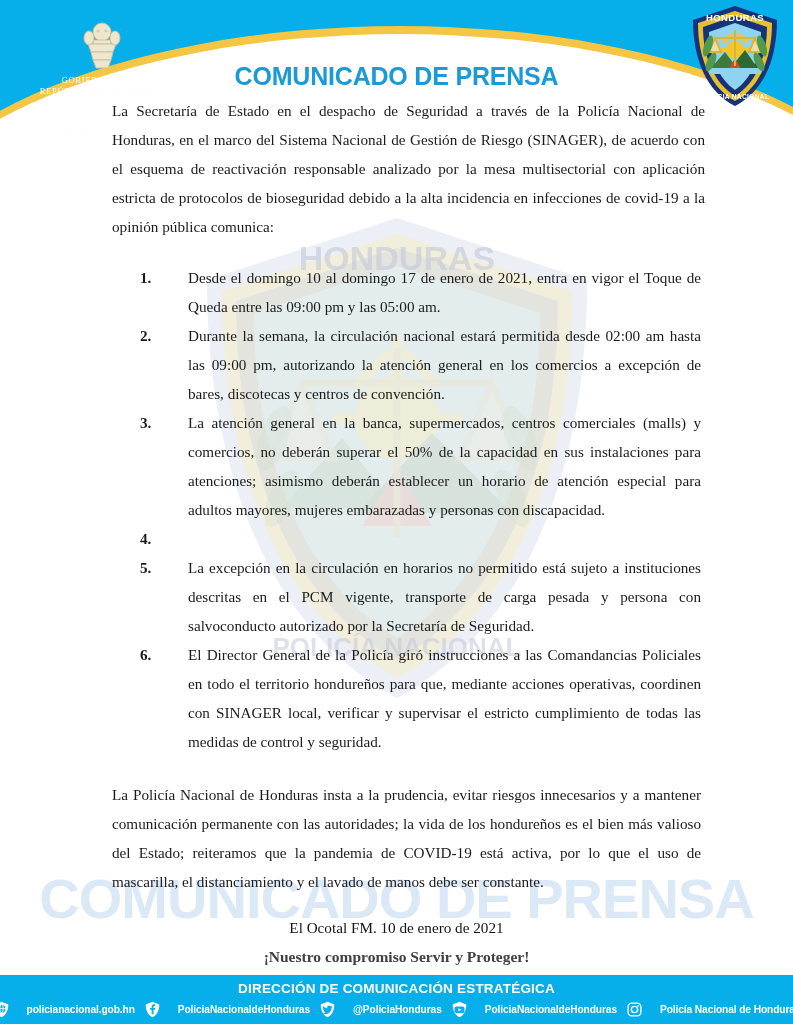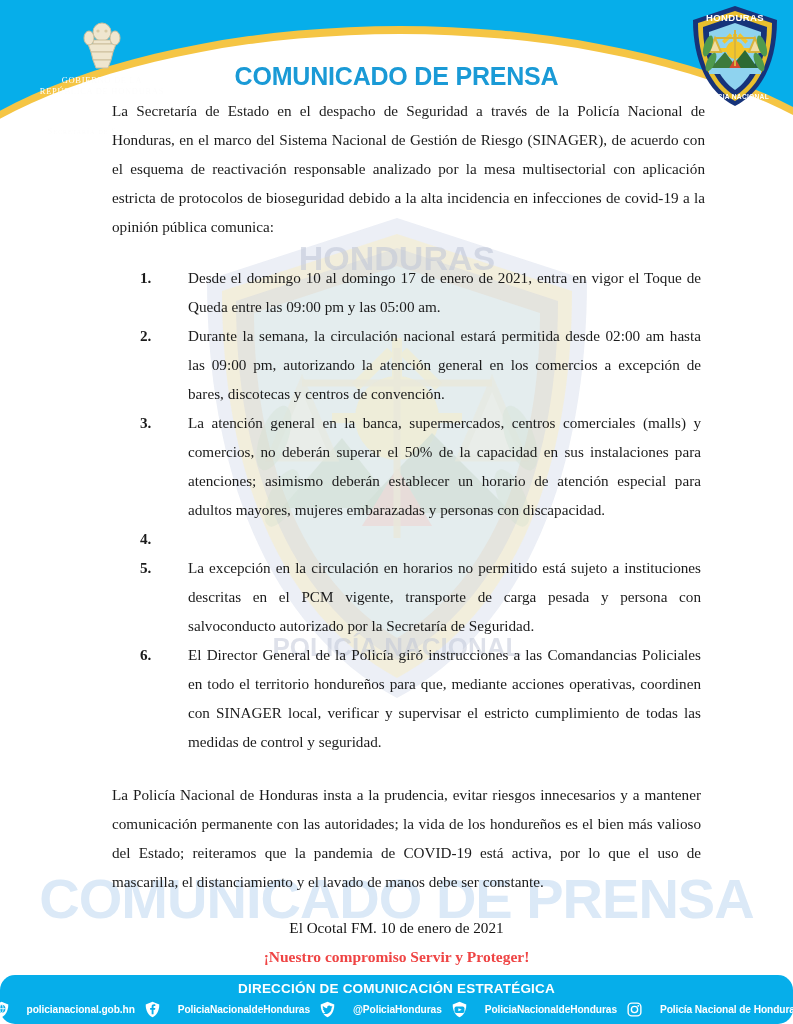--- a/index.html
+++ b/index.html
@@ -162,32 +162,31 @@
   }
   .li-text { flex: 1 1 auto; text-align: justify; }
 
   .sign-block {
     margin-top: 18px;
     text-align: center;
     position: relative;
     z-index: 5;
   }
   .sign-line1 { font-size: 15.2px; line-height: 28px; color: #141414; }
-  .sign-line2 { font-size: 15.5px; font-weight: bold; line-height: 30px; color: #ef4444; }
+  .sign-line2 { font-size: 15.5px; font-weight: bold; line-height: 30px; color: #404040; }
 
   
   .footer {
     position: absolute;
     left: 0; bottom: 0;
     width: 793px; height: 49px;
     background: #06AEEA;
     z-index: 8;
     color: #ffffff;
     text-align: center;
-    border-radius: 15px;
   }
   .footer-title {
     font-family: "Liberation Sans", sans-serif;
     font-weight: bold;
     font-size: 13.5px;
     letter-spacing: .2px;
     padding-top: 6px;
     color: #ffffff;
   }
   .socials {

